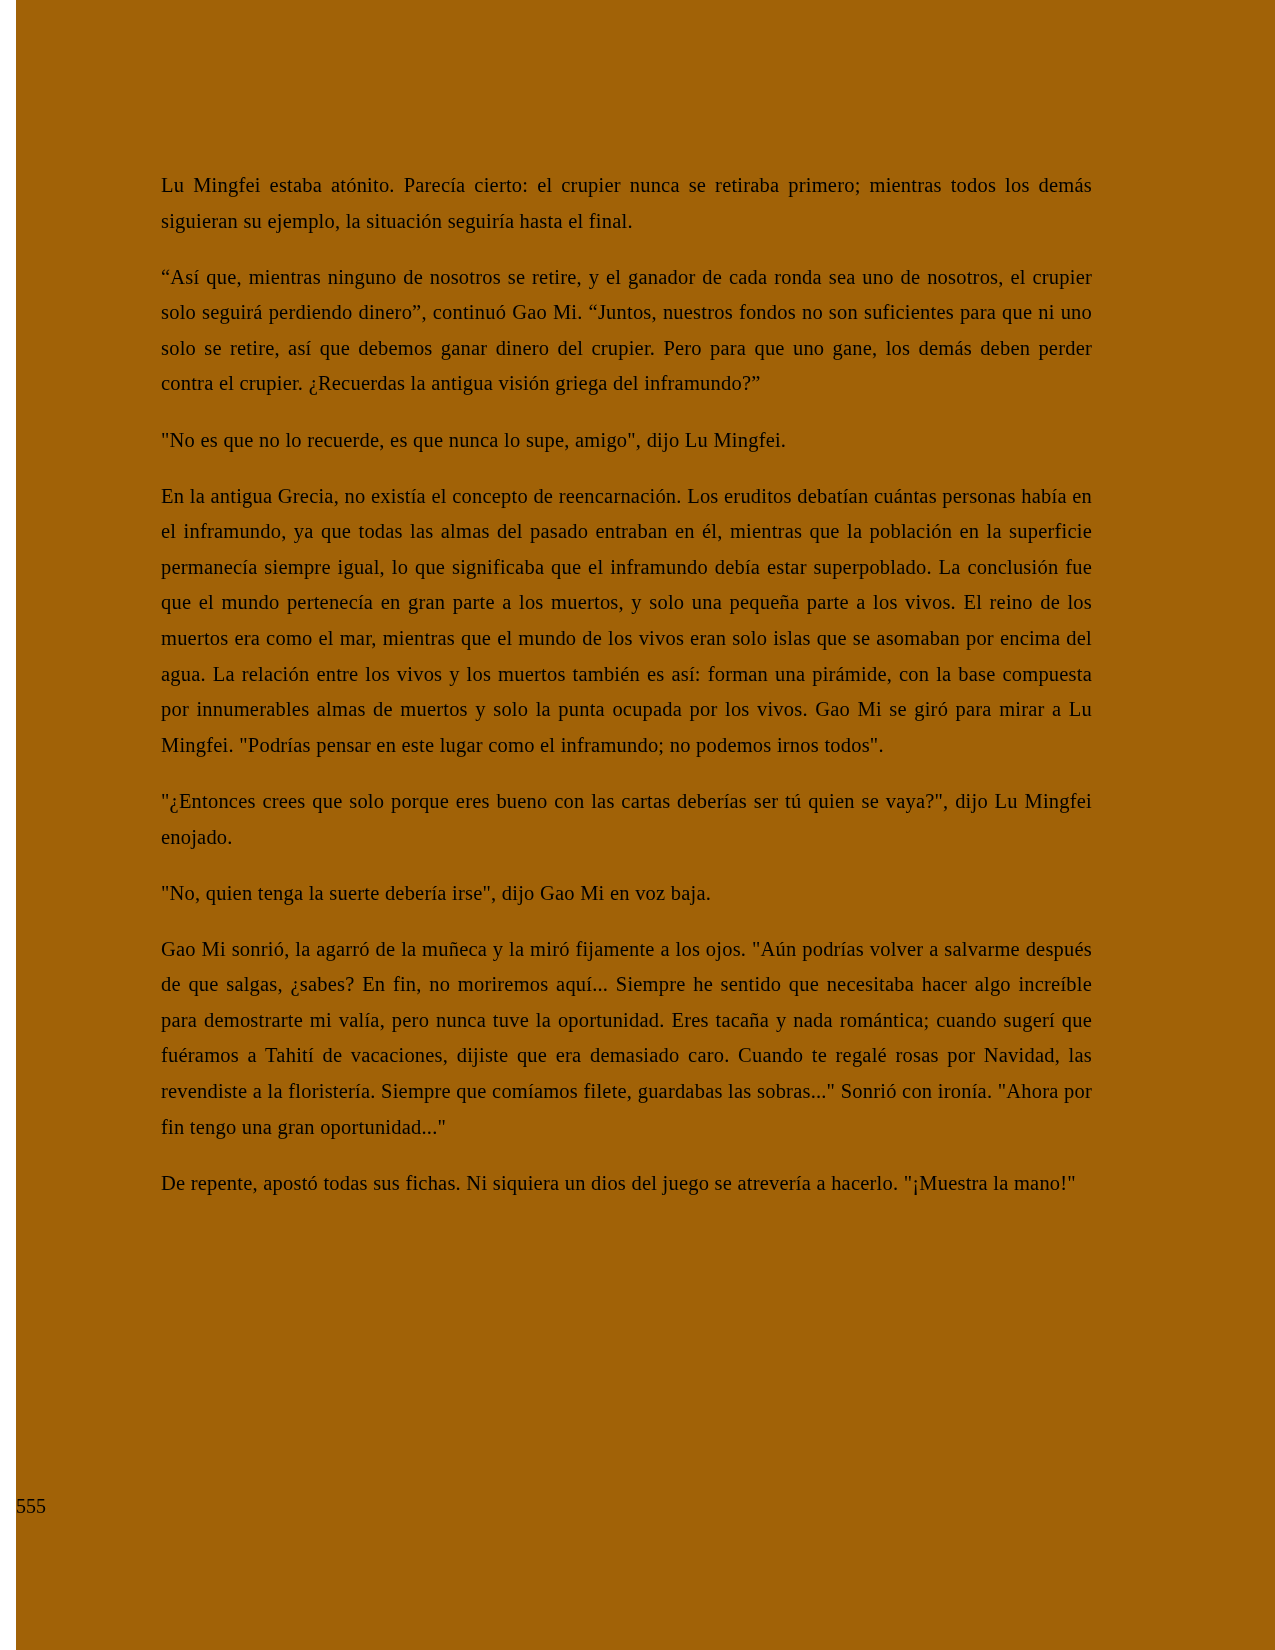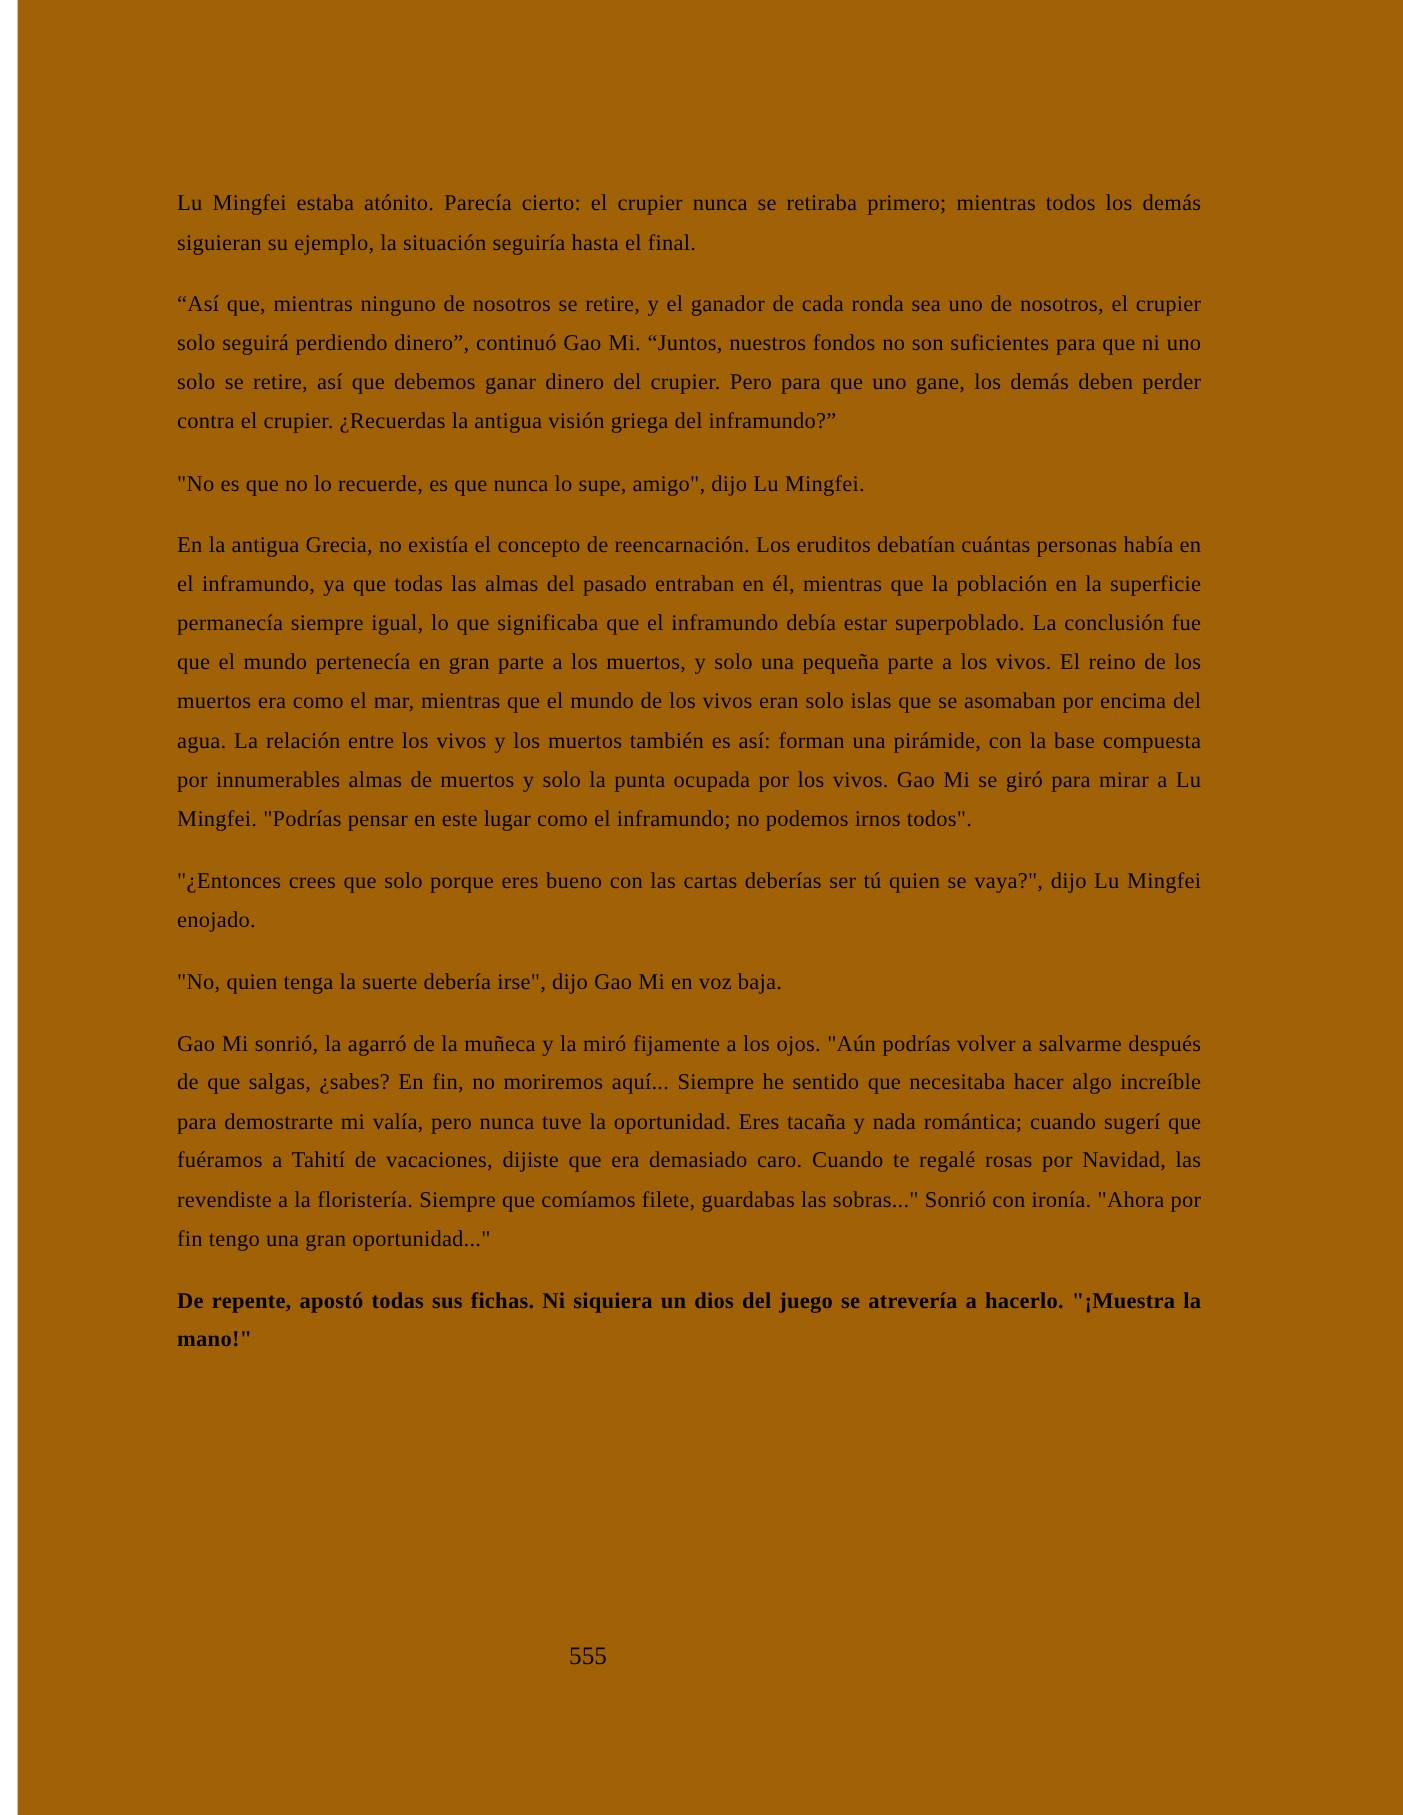--- a/index.html
+++ b/index.html
@@ -36,29 +36,28 @@
     font-size: 20.5px;
     line-height: 35.6px;
     margin: 0 0 20.5px 0;
     hyphens: none;
     -webkit-hyphens: none;
     letter-spacing: 0.01em;
     word-spacing: 0.005em;
   }
   .para:last-of-type {
     margin-bottom: 16px;
-    font-weight: bold;
   }
   .page-number {
     position: absolute;
     left: 0;
     top: 1492px;
     width: 1037px;
-    text-align: center;
-    font-size: 23px;
+    text-align: left;
+    font-size: 20px;
     line-height: 28px;
     font-family: "Liberation Serif", "DejaVu Serif", serif;
   }
 </style>
 </head>
 <body>
 
 <div class="page">
 
   <div class="content">

